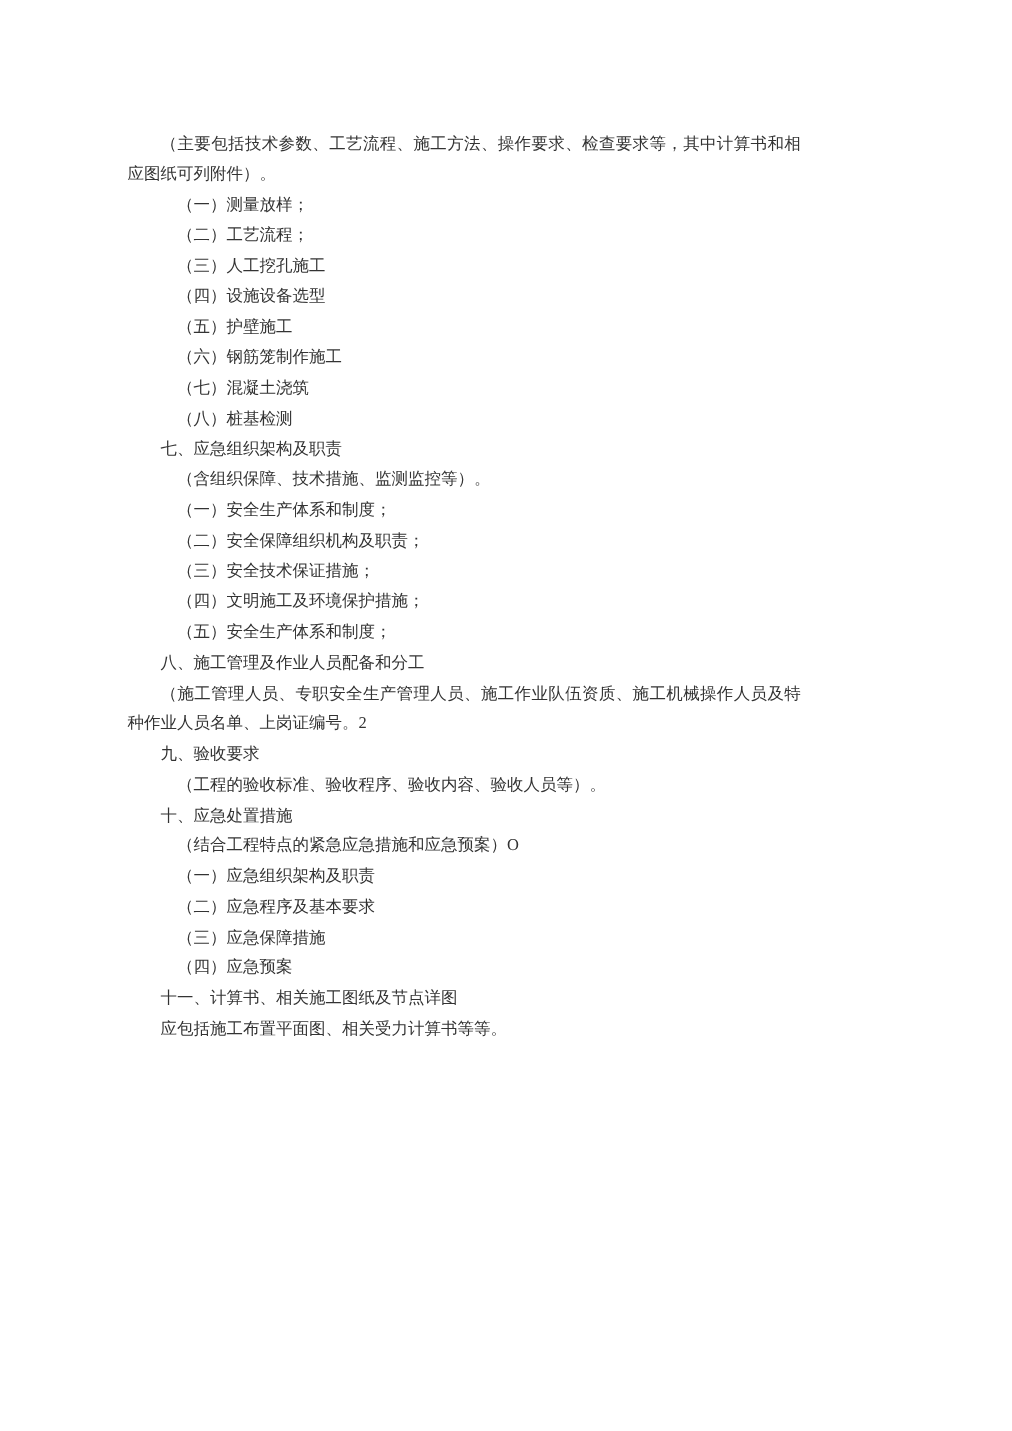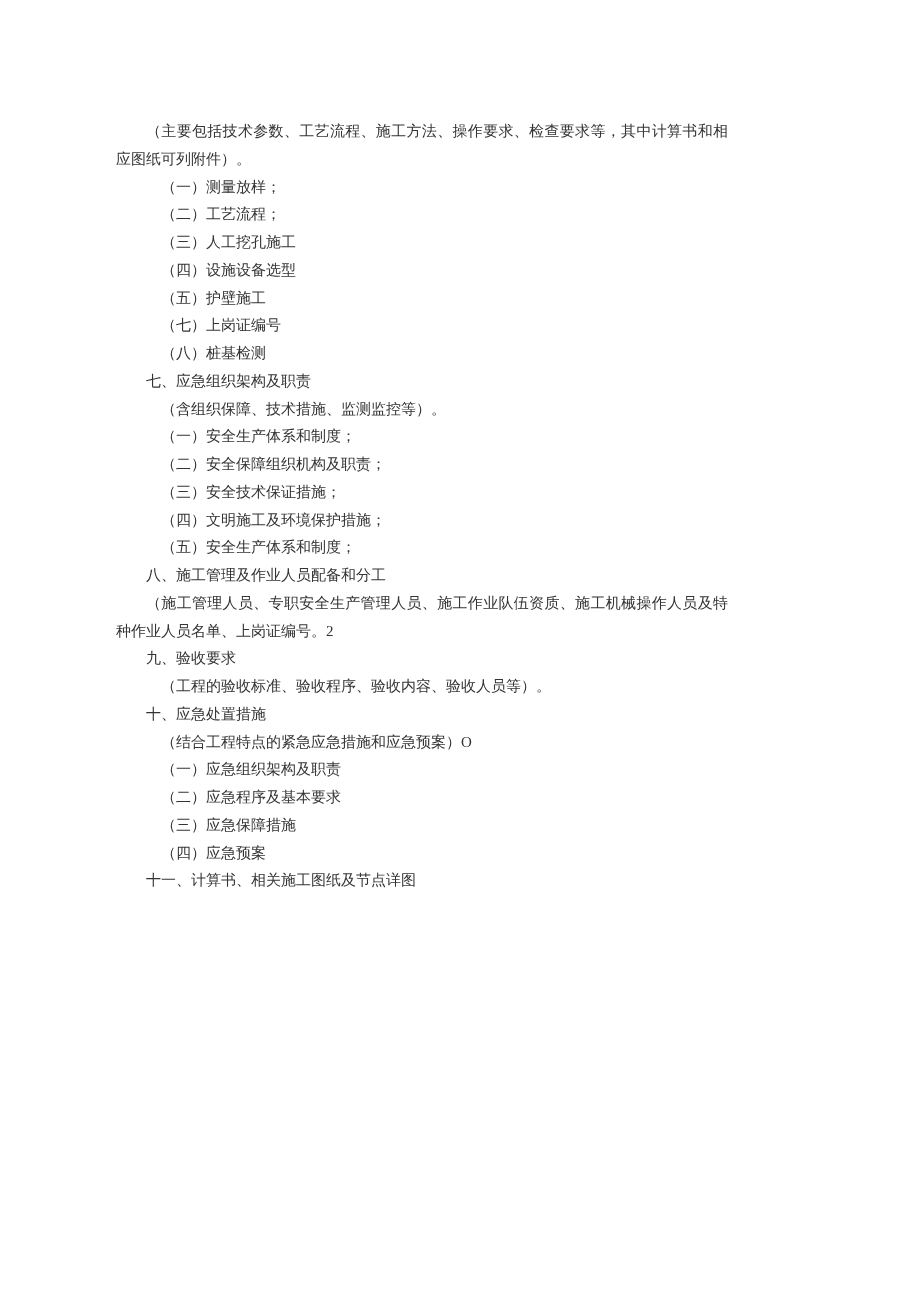--- a/index.html
+++ b/index.html
@@ -33,33 +33,35 @@
 </head>
 <body>
 
 <div class="page" id="page-root">
 <div class="line hanging">（主要包括技术参数、工艺流程、施工方法、操作要求、检查要求等，其中计算书和相应图纸可列附件）。</div>
     <div class="line indent2">（一）测量放样；</div>
     <div class="line indent2">（二）工艺流程；</div>
     <div class="line indent2">（三）人工挖孔施工</div>
     <div class="line indent2">（四）设施设备选型</div>
     <div class="line indent2">（五）护壁施工</div>
-    <div class="line indent2">（七）上岗证编号</div>
+    <div class="line indent2">（六）钢筋笼制作施工</div>
+    <div class="line indent2">（七）混凝土浇筑</div>
     <div class="line indent2">（八）桩基检测</div>
     <div class="line indent1">七、应急组织架构及职责</div>
     <div class="line indent2">（含组织保障、技术措施、监测监控等）。</div>
     <div class="line indent2">（一）安全生产体系和制度；</div>
     <div class="line indent2">（二）安全保障组织机构及职责；</div>
     <div class="line indent2">（三）安全技术保证措施；</div>
     <div class="line indent2">（四）文明施工及环境保护措施；</div>
     <div class="line indent2">（五）安全生产体系和制度；</div>
     <div class="line indent1">八、施工管理及作业人员配备和分工</div>
     <div class="line hanging">（施工管理人员、专职安全生产管理人员、施工作业队伍资质、施工机械操作人员及特种作业人员名单、上岗证编号。2</div>
     <div class="line indent1">九、验收要求</div>
     <div class="line indent2">（工程的验收标准、验收程序、验收内容、验收人员等）。</div>
     <div class="line indent1">十、应急处置措施</div>
     <div class="line indent2">（结合工程特点的紧急应急措施和应急预案）O</div>
     <div class="line indent2">（一）应急组织架构及职责</div>
     <div class="line indent2">（二）应急程序及基本要求</div>
     <div class="line indent2">（三）应急保障措施</div>
     <div class="line indent2">（四）应急预案</div>
     <div class="line indent1">十一、计算书、相关施工图纸及节点详图</div>
+    <div class="line indent1">应包括施工布置平面图、相关受力计算书等等。</div>
   </div>
 
 </body></html>

